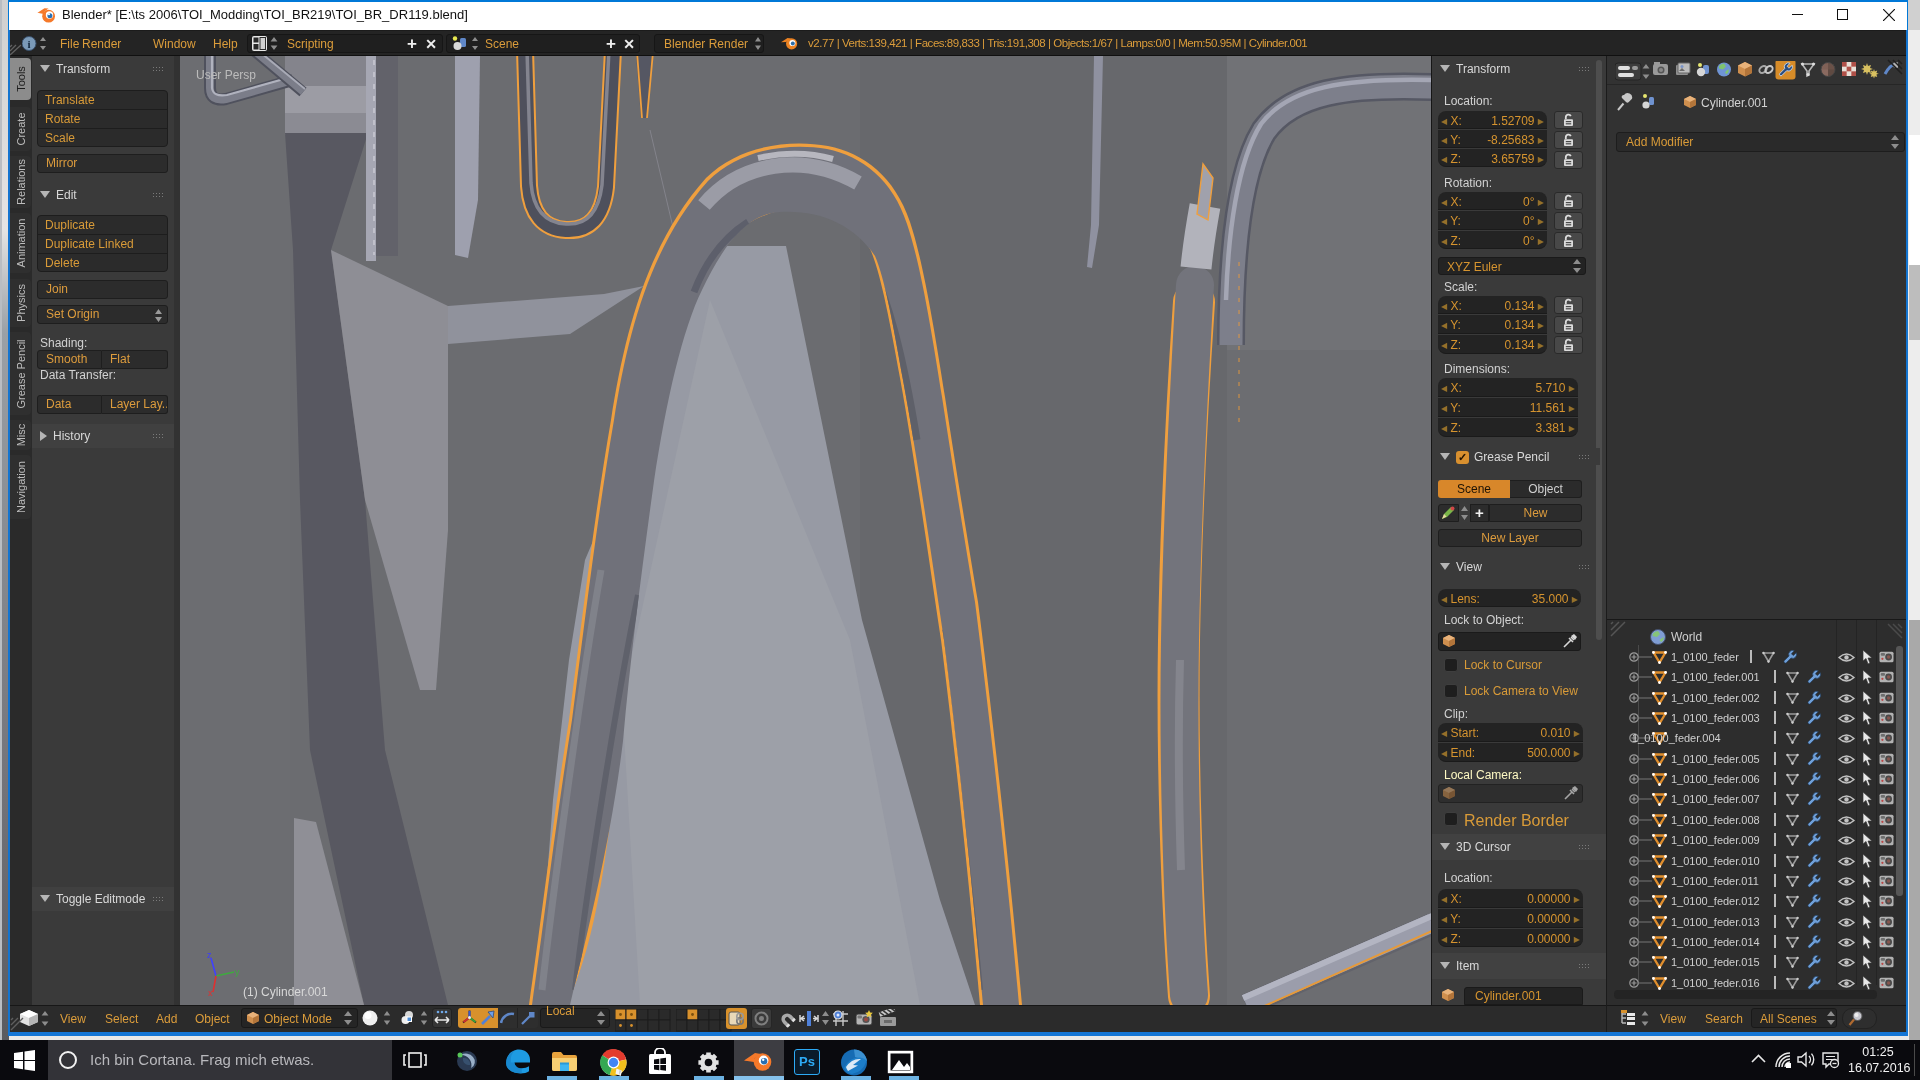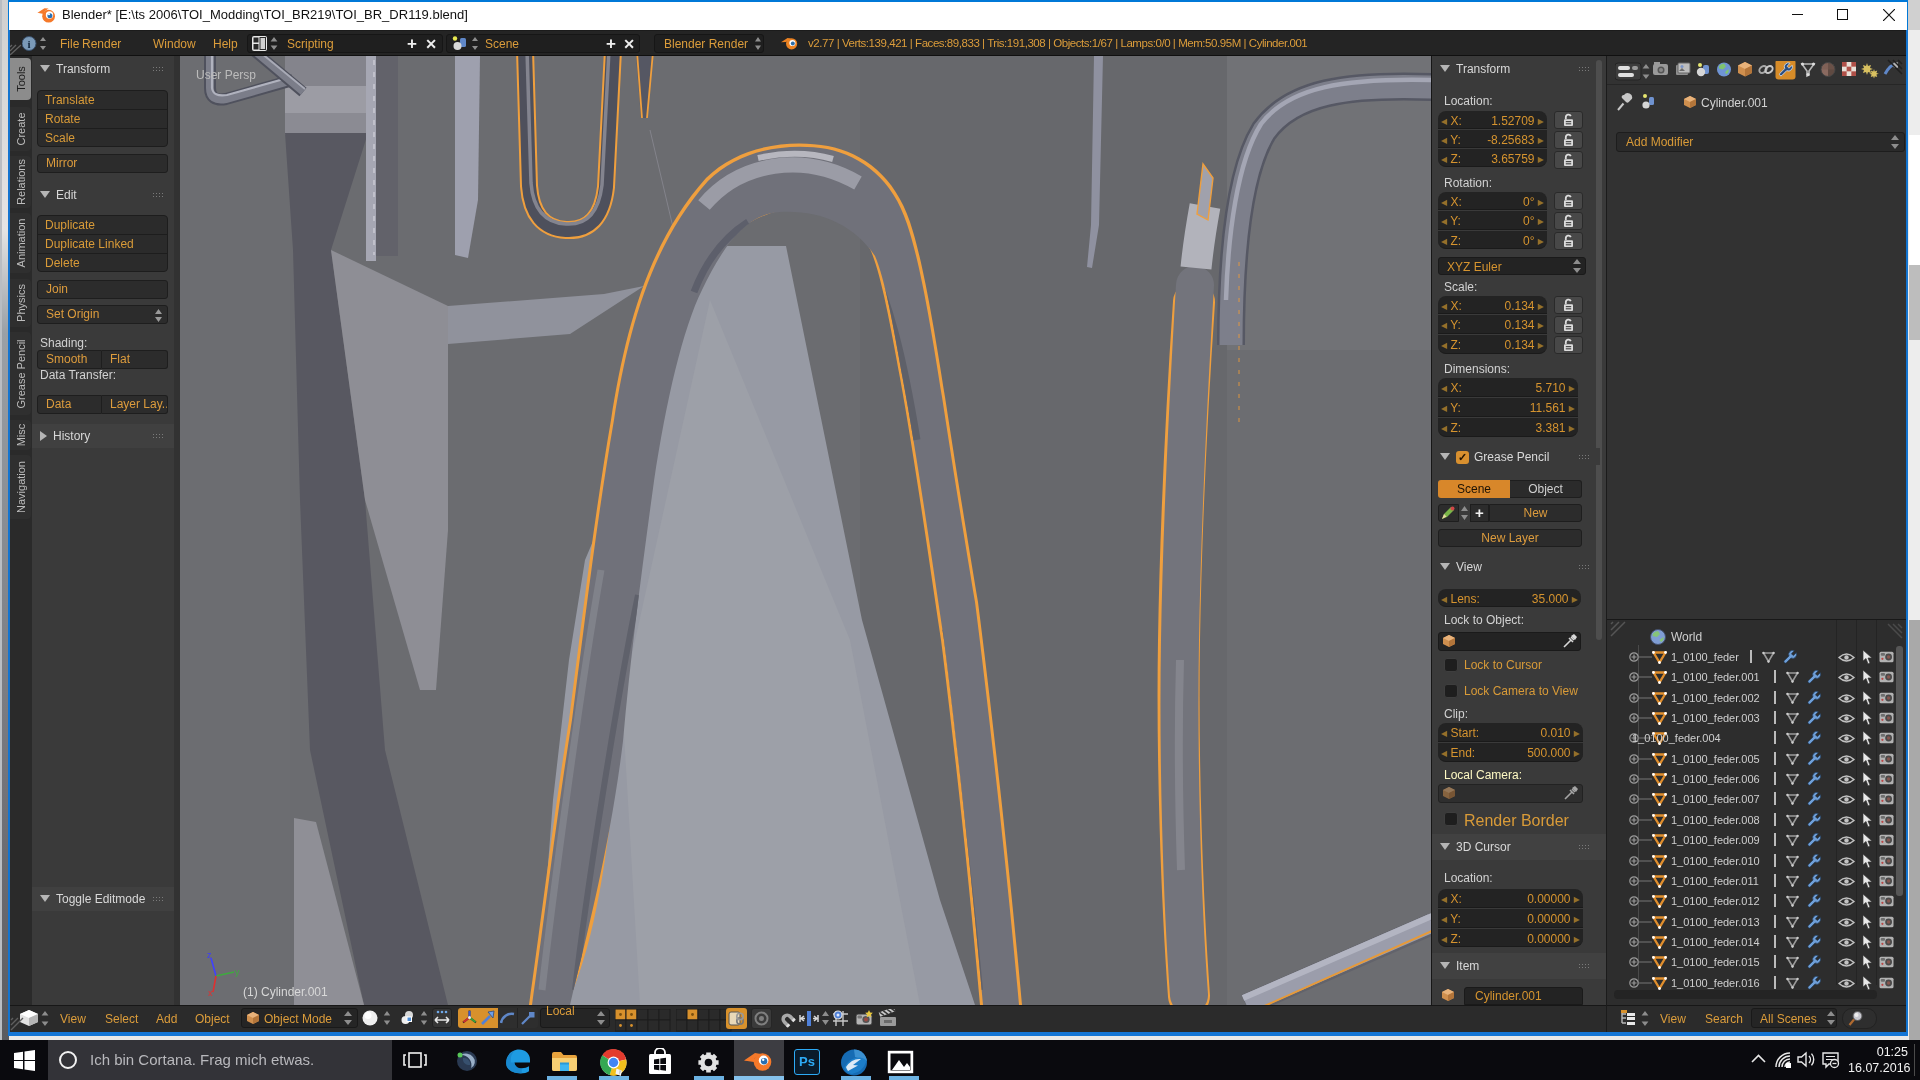--- a/index.html
+++ b/index.html
@@ -1679,13 +1679,13 @@
 <svg class="abs" style="left:1797px;top:1051px" width="19" height="17" viewBox="0 0 19 17">
 <path d="M1,6 h3.5 L9,2 V15 L4.5,11 H1 Z" fill="none" stroke="#e8e8e8" stroke-width="1.4"></path>
 <path d="M12,5 a5,5 0 0 1 0,7 M14.5,2.6 a9,9 0 0 1 0,11.8" stroke="#e8e8e8" stroke-width="1.4" fill="none"></path>
 </svg>
 <svg class="abs" style="left:1821px;top:1051px" width="19" height="18" viewBox="0 0 19 18">
 <path d="M2,2 H17 V13 H8 L5,16 V13 H2 Z" fill="none" stroke="#e8e8e8" stroke-width="1.4"></path>
 <path d="M5,5.5 h9 M5,8.5 h9" stroke="#e8e8e8" stroke-width="1.2"></path>
 <circle cx="13.5" cy="12.5" r="4" fill="#0a0a0e" stroke="#e8e8e8" stroke-width="1.3"></circle>
 <path d="M11.5,12.5 h4" stroke="#e8e8e8" stroke-width="1.3"></path>
 </svg>
-<div class="abs" style="left:1848px;top:1044px;width:60px;height:32px;color:#f2f2f2;font-size:12.5px;text-align:right;line-height:16px">01:25<br>16.07.2016</div>
+<div class="abs" style="left:1848px;top:1044px;width:60px;height:32px;color:#f2f2f2;font-size:12.5px;text-align:center;line-height:16px">01:25<br>16.07.2016</div>
 <div class="abs" style="left:1914px;top:1044px;width:1px;height:32px;background:#4a4a4a"></div>
 </body></html>

